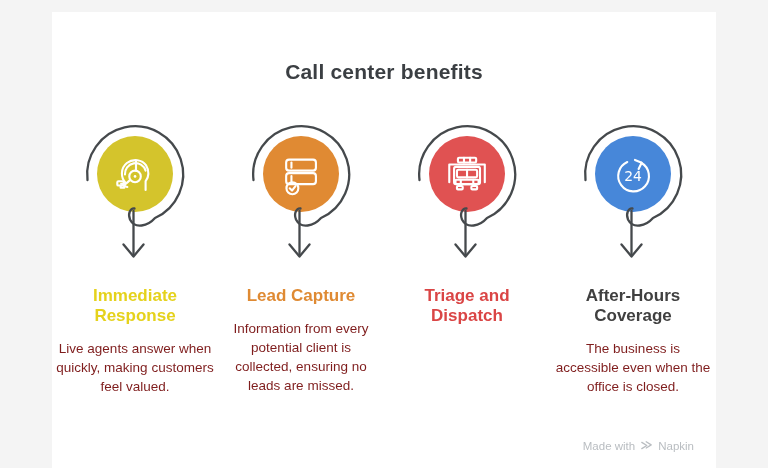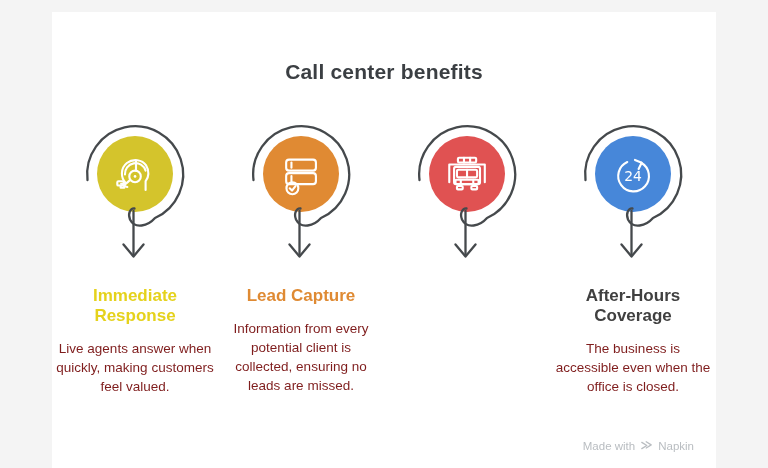--- a/index.html
+++ b/index.html
@@ -135,20 +135,21 @@
           <rect x="12" y="30" width="24" height="4.5" rx="1"></rect>
           <line x1="17.5" y1="30" x2="17.5" y2="34.5"></line>
           <line x1="30.5" y1="30" x2="30.5" y2="34.5"></line>
           <rect x="13.5" y="36.5" width="6" height="3.5" rx="1"></rect>
           <rect x="28.5" y="36.5" width="6" height="3.5" rx="1"></rect>
         </g>
         <path class="ring" d="M12.5 66 A48 48 0 1 1 80 104 C73 112 60 115.5 55 105.5 C52.5 99.5 55.5 94 59.5 94.5"></path>
         <path class="ring" d="M58.5 97 L58.5 141"></path>
         <path class="ring" d="M48.5 130.5 L58.5 142.5 L68.5 130.5"></path>
       </svg>
+      <h3 class="benefit-heading" style="color: rgb(218, 69, 69);">Triage and Dispatch</h3>
     </div>
 
     <div class="column">
       <svg class="ring-svg" width="120" height="170" viewBox="0 0 120 170">
         <circle cx="60" cy="60" r="38" fill="#4787d9"></circle>
         <g class="glyph" transform="translate(37,37) scale(0.96)">
           <path d="M18 11.5 A16 16 0 1 0 32.5 12.2"></path>
           <path d="M26 9.3 L33 12.2 L29.8 18.8"></path>
           <text x="24" y="31.5" text-anchor="middle" font-size="14.5" fill="#ffffff" stroke="none" font-family="'DejaVu Sans', sans-serif">24</text>
         </g>

